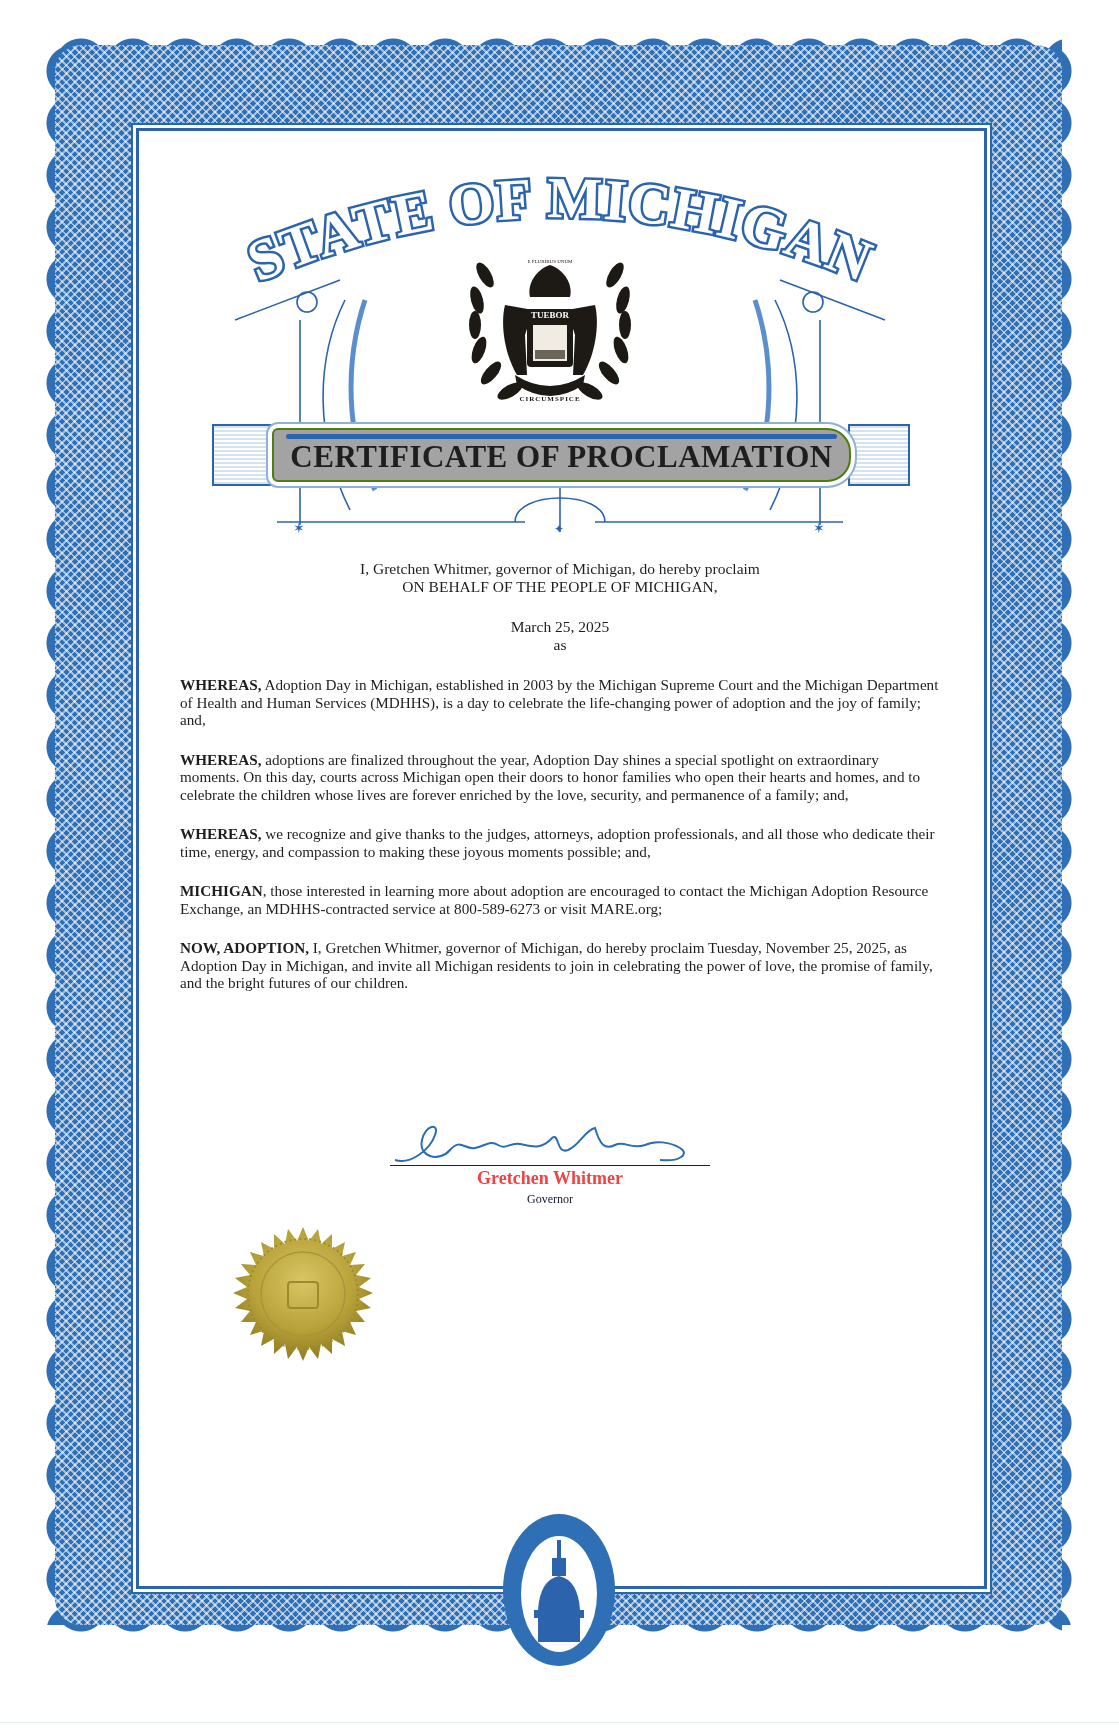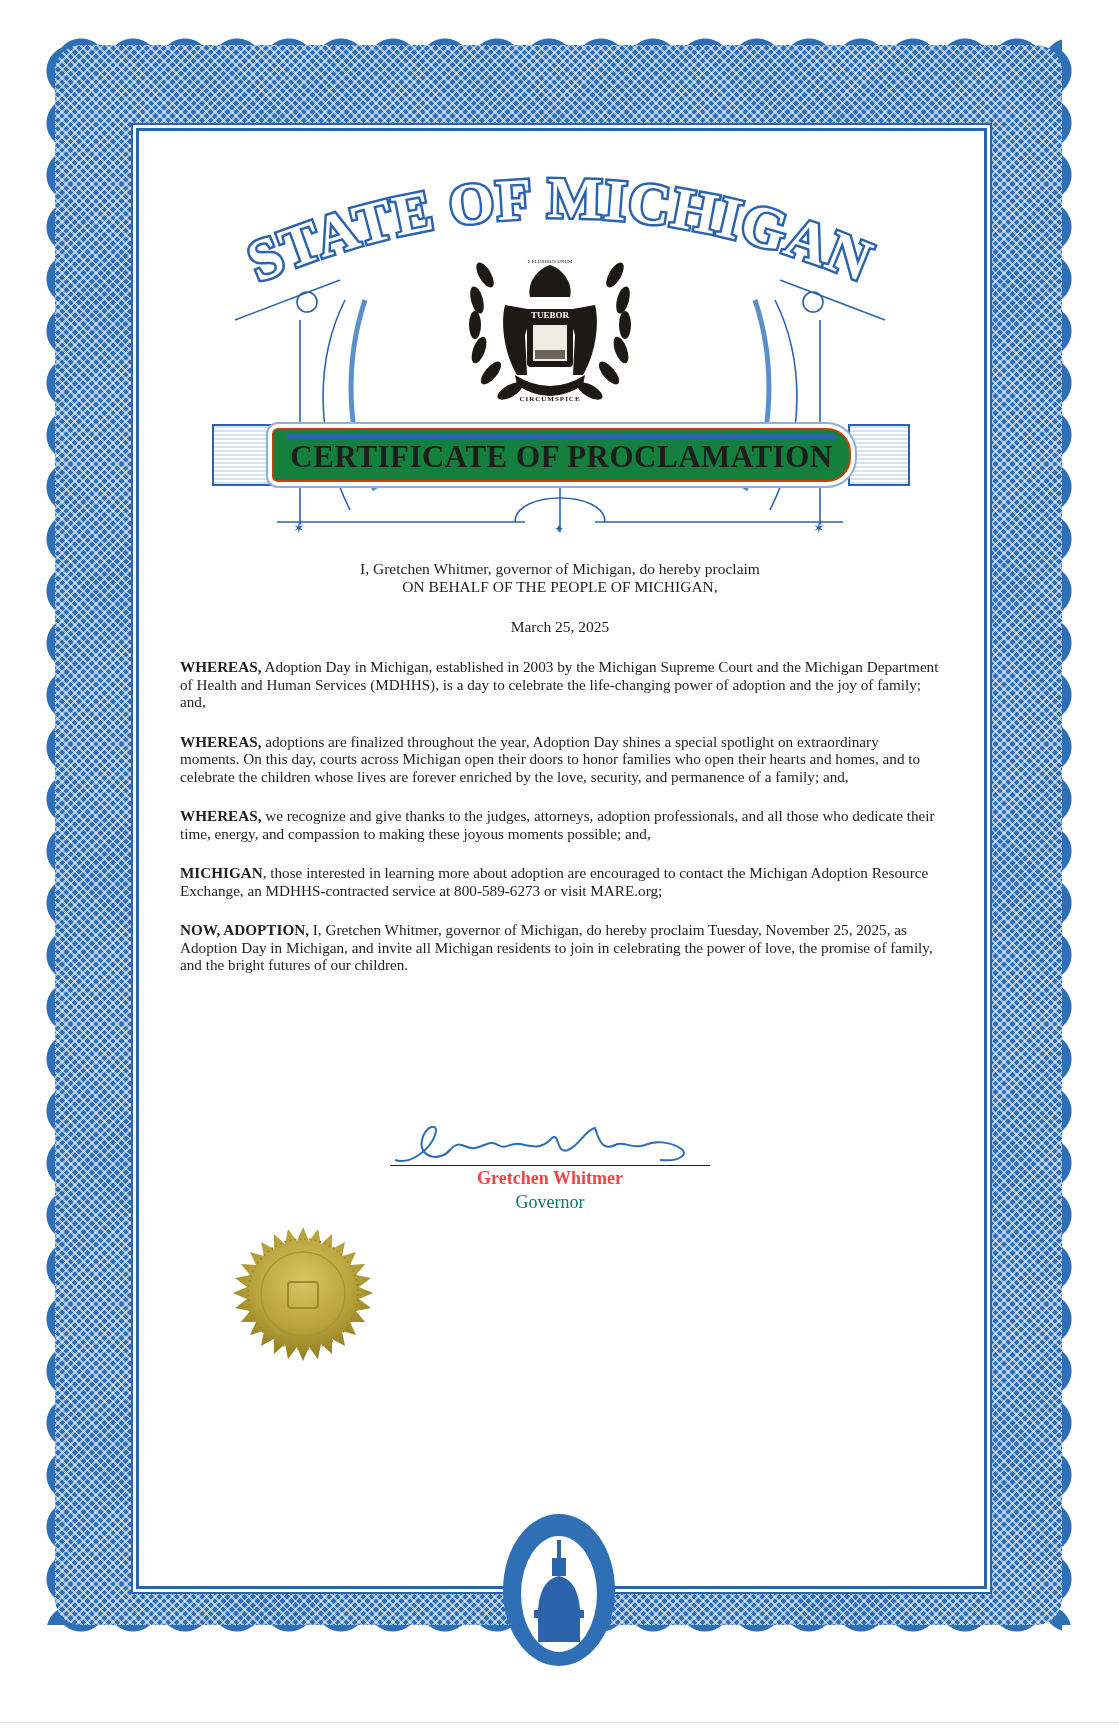--- a/index.html
+++ b/index.html
@@ -31,22 +31,22 @@
 
     
     .state-title {
       position: absolute; left: 190px; top: 160px; width: 740px; height: 160px;
     }
     .emblem { position: absolute; left: 455px; top: 225px; width: 190px; height: 190px; }
     .ornaments { position: absolute; left: 195px; top: 240px; width: 730px; height: 300px; }
 
     .banner {
       position: absolute; left: 272px; top: 428px; width: 575px; height: 50px;
-      border: 2px solid #c2410c; border-radius: 6px 24px 24px 6px;
-      background: #15803d;
+      border: 2px solid #4d7c0f; border-radius: 6px 24px 24px 6px;
+      background: #a3a3a3;
       box-shadow: 0 0 0 4px #ffffff, 0 0 0 6px #8fb0d8;
       display: flex; align-items: center; justify-content: center;
     }
     .banner::before { content: ""; position: absolute; left: 12px; right: 12px; top: 4px; height: 5px; background: #2b63ad; border-radius: 3px; }
     .banner-text { font-family: "Liberation Serif", serif; font-size: 31px; font-weight: bold; letter-spacing: 0.5px; color: #1e1e1e; margin-top: 4px; }
     .banner-cap-left, .banner-cap-right { position: absolute; top: 424px; width: 58px; height: 58px; border: 2px solid #2b63ad; background: repeating-linear-gradient(0deg, #d4e2f2 0 2px, #ffffff 2px 4px); }
     .banner-cap-left { left: 212px; }
     .banner-cap-right { left: 848px; }
 
     
@@ -55,21 +55,21 @@
     .opening { font-size: 15.5px; line-height: 18px; }
     .date-block { margin-top: 22px; font-size: 15.5px; line-height: 18px; }
     .day-title { font-weight: bold; font-size: 16px; }
     .para { margin-top: 22px; }
     .para b { font-weight: bold; }
 
     
     .signature-wrap { position: absolute; left: 390px; top: 1120px; width: 320px; height: 95px; }
     .sig-line { position: absolute; left: 0; right: 0; top: 45px; height: 1px; background: #222; }
     .sig-name { position: absolute; left: 0; right: 0; top: 48px; text-align: center; font-weight: bold; font-size: 18px; color: #ef4444; }
-    .sig-title { position: absolute; left: 0; right: 0; top: 72px; text-align: center; font-size: 18px; color: #0f766e; }
+    .sig-title { position: absolute; left: 0; right: 0; top: 72px; text-align: center; font-size: 12px; color: #0f172a; }
 
     
     .gold-seal { position: absolute; left: 208px; top: 1200px; width: 190px; height: 190px; }
 
     
     .capitol { position: absolute; left: 500px; top: 1510px; width: 118px; height: 160px; }
 
     .scan-line { position: absolute; left: 0; right: 0; top: 1722px; height: 1px; background: #e4ecec; }
   </style>
 </head>
@@ -159,20 +159,21 @@
   <span class="banner-text">CERTIFICATE OF PROCLAMATION</span>
 </div>
 
 <div class="body-text">
   <div class="center opening">
     <div>I, Gretchen Whitmer, governor of Michigan, do hereby proclaim</div>
     <div>ON BEHALF OF THE PEOPLE OF MICHIGAN,</div>
   </div>
   <div class="center date-block">
     <div>March 25, 2025</div>
+    <div>as</div>
   </div>
 
   <p class="para"><b>WHEREAS,</b><span> Adoption Day in Michigan, established in 2003 by the Michigan Supreme Court and the Michigan Department of Health and Human Services (MDHHS), is a day to celebrate the life-changing power of adoption and the joy of family; and,</span></p>
   <p class="para"><b>WHEREAS,</b><span> adoptions are finalized throughout the year, Adoption Day shines a special spotlight on extraordinary moments. On this day, courts across Michigan open their doors to honor families who open their hearts and homes, and to celebrate the children whose lives are forever enriched by the love, security, and permanence of a family; and,</span></p>
   <p class="para"><b>WHEREAS,</b><span> we recognize and give thanks to the judges, attorneys, adoption professionals, and all those who dedicate their time, energy, and compassion to making these joyous moments possible; and,</span></p>
   <p class="para"><b>MICHIGAN</b><span>, those interested in learning more about adoption are encouraged to contact the Michigan Adoption Resource Exchange, an MDHHS-contracted service at 800-589-6273 or visit MARE.org;</span></p>
   <p class="para"><b>NOW, ADOPTION,</b><span> I, Gretchen Whitmer, governor of Michigan, do hereby proclaim Tuesday, November 25, 2025, as Adoption Day in Michigan, and invite all Michigan residents to join in celebrating the power of love, the promise of family, and the bright futures of our children.</span></p>
 </div>
 
 <div class="signature-wrap">

